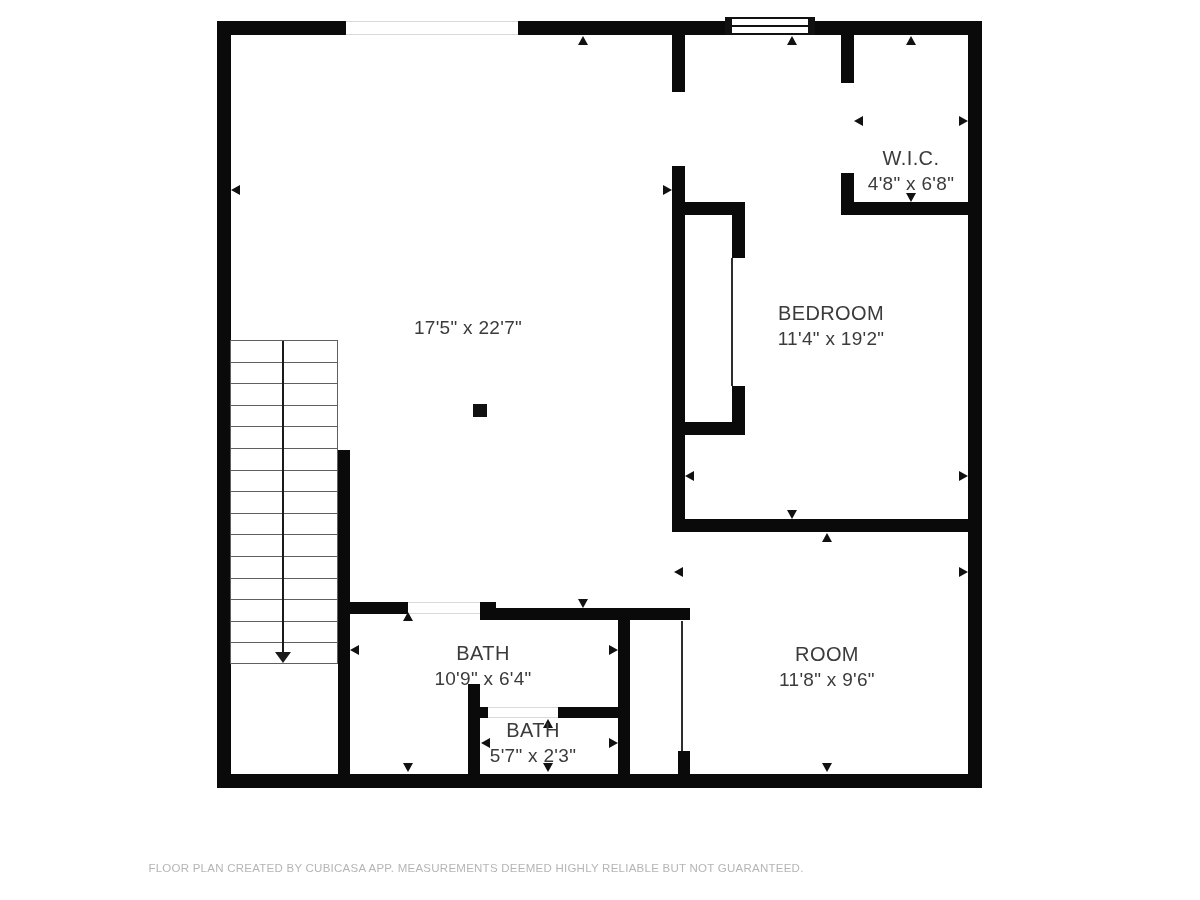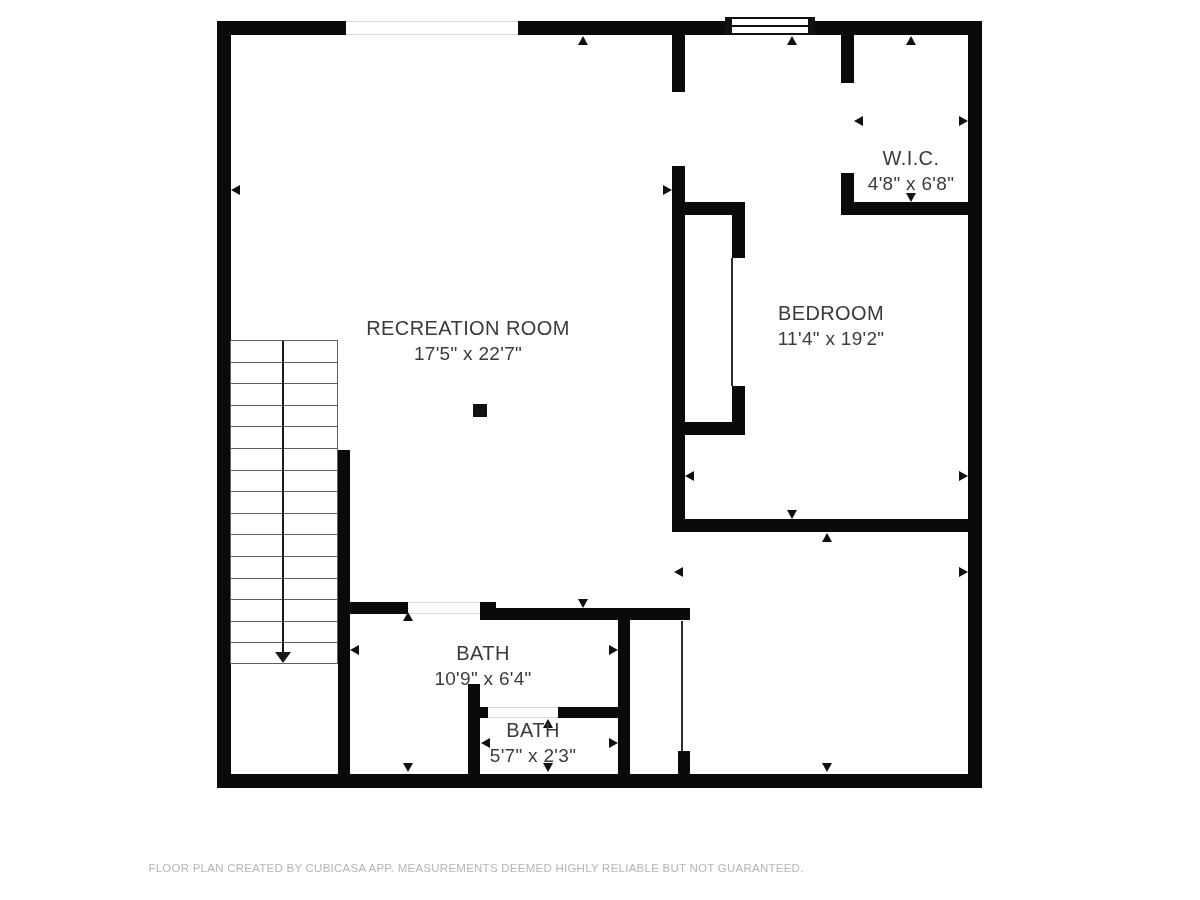--- a/index.html
+++ b/index.html
@@ -111,35 +111,38 @@
   <div class="ar ar-r" style="left:609px;top:738px;"></div>
   <div class="ar ar-u" style="left:543px;top:719px;"></div>
   <div class="ar ar-d" style="left:543px;top:763px;"></div>
 
   <div class="ar ar-l" style="left:674px;top:567px;"></div>
   <div class="ar ar-r" style="left:959px;top:567px;"></div>
   <div class="ar ar-u" style="left:822px;top:533px;"></div>
   <div class="ar ar-d" style="left:822px;top:763px;"></div>
 
   <div class="room-label" style="left:468px;top:315px;">
-    <div class="rname">RECREATION ROOM</div>
     <div class="rdims">17'5" x 22'7"</div>
   </div>
   <div class="room-label" style="left:831px;top:300px;">
     <div class="rname">BEDROOM</div>
     <div class="rdims">11'4" x 19'2"</div>
   </div>
   <div class="room-label small" style="left:911px;top:114px;margin-top:32px;">
     <div class="rname">W.I.C.</div>
     <div class="rdims">4'8" x 6'8"</div>
   </div>
   <div class="room-label" style="left:483px;top:640px;">
     <div class="rname">BATH</div>
     <div class="rdims">10'9" x 6'4"</div>
   </div>
   <div class="room-label small" style="left:533px;top:718px;">
     <div class="rname">BATH</div>
     <div class="rdims">5'7" x 2'3"</div>
   </div>
+  <div class="room-label" style="left:827px;top:641px;">
+    <div class="rname">ROOM</div>
+    <div class="rdims">11'8" x 9'6"</div>
+  </div>
 
   <div class="footer-note">FLOOR PLAN CREATED BY CUBICASA APP. MEASUREMENTS DEEMED HIGHLY RELIABLE BUT NOT GUARANTEED.</div>
 
 </div>
 
 </body></html>

